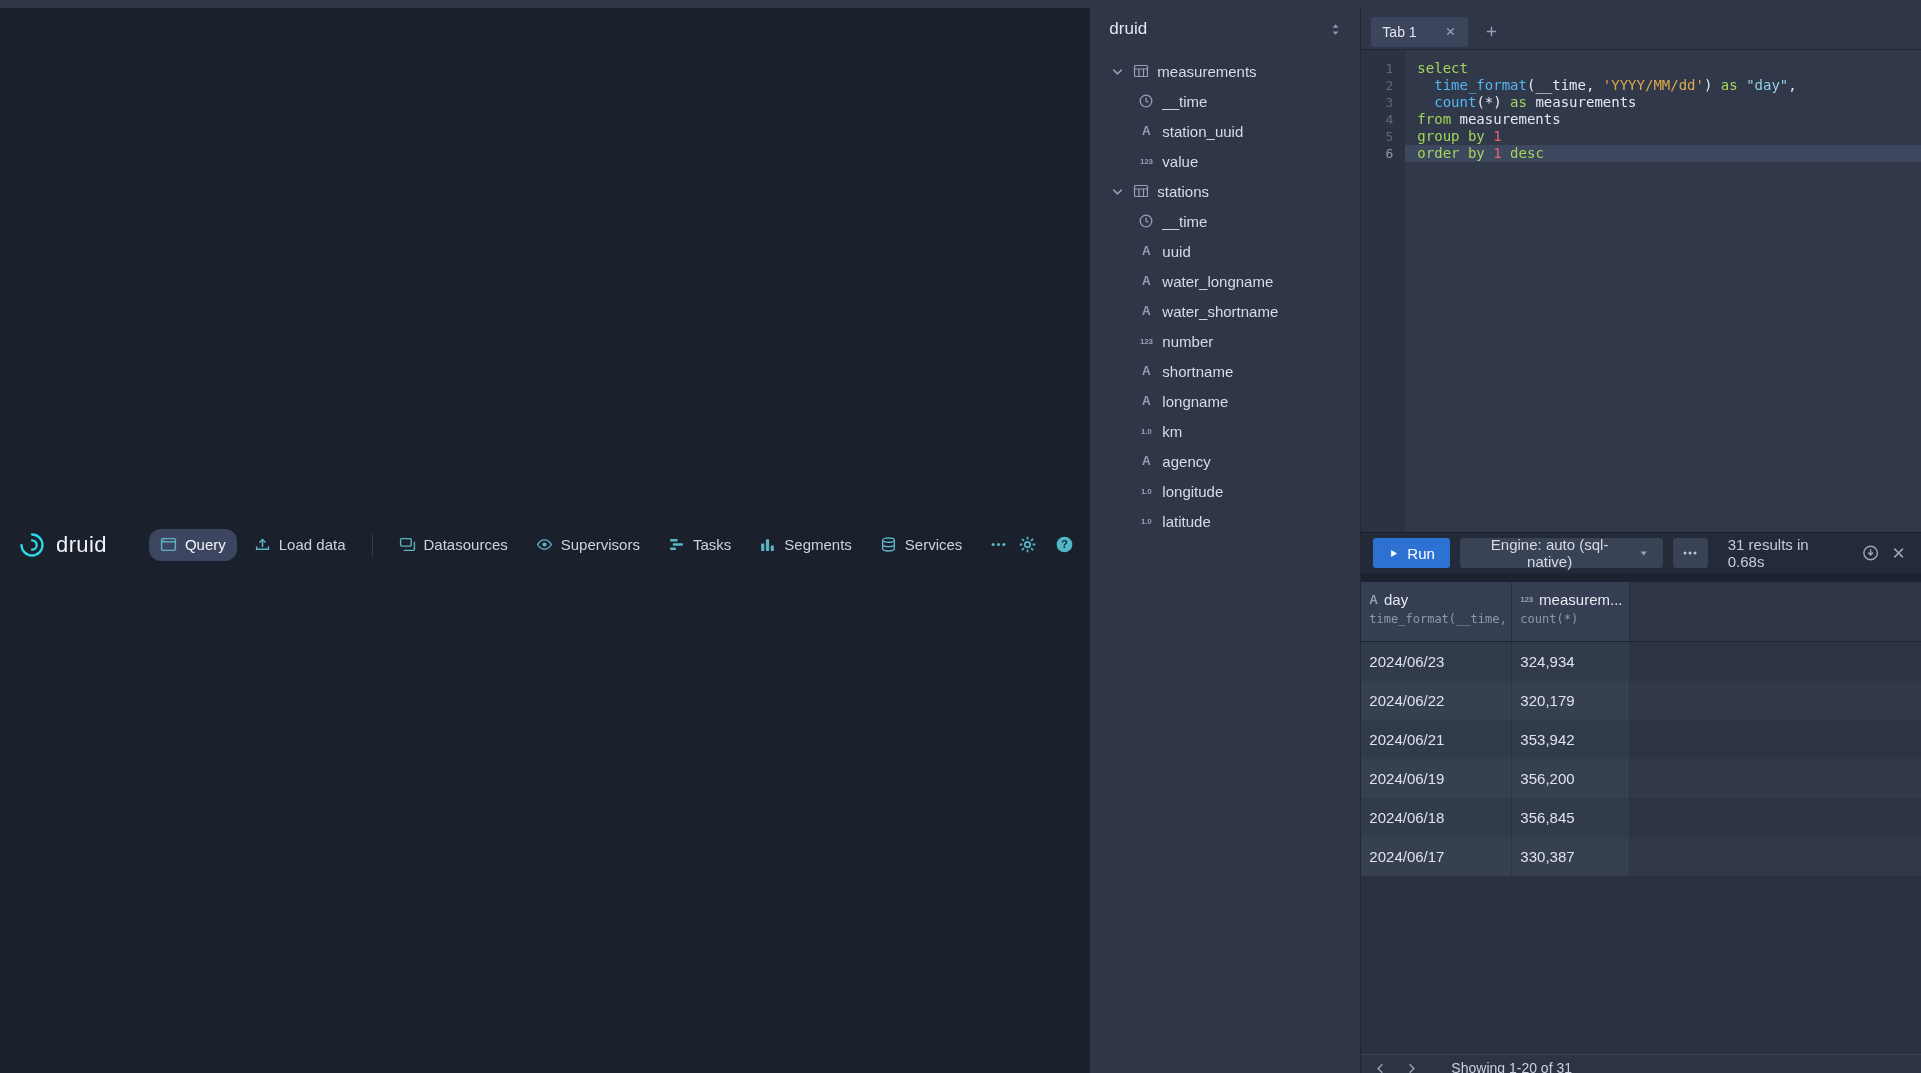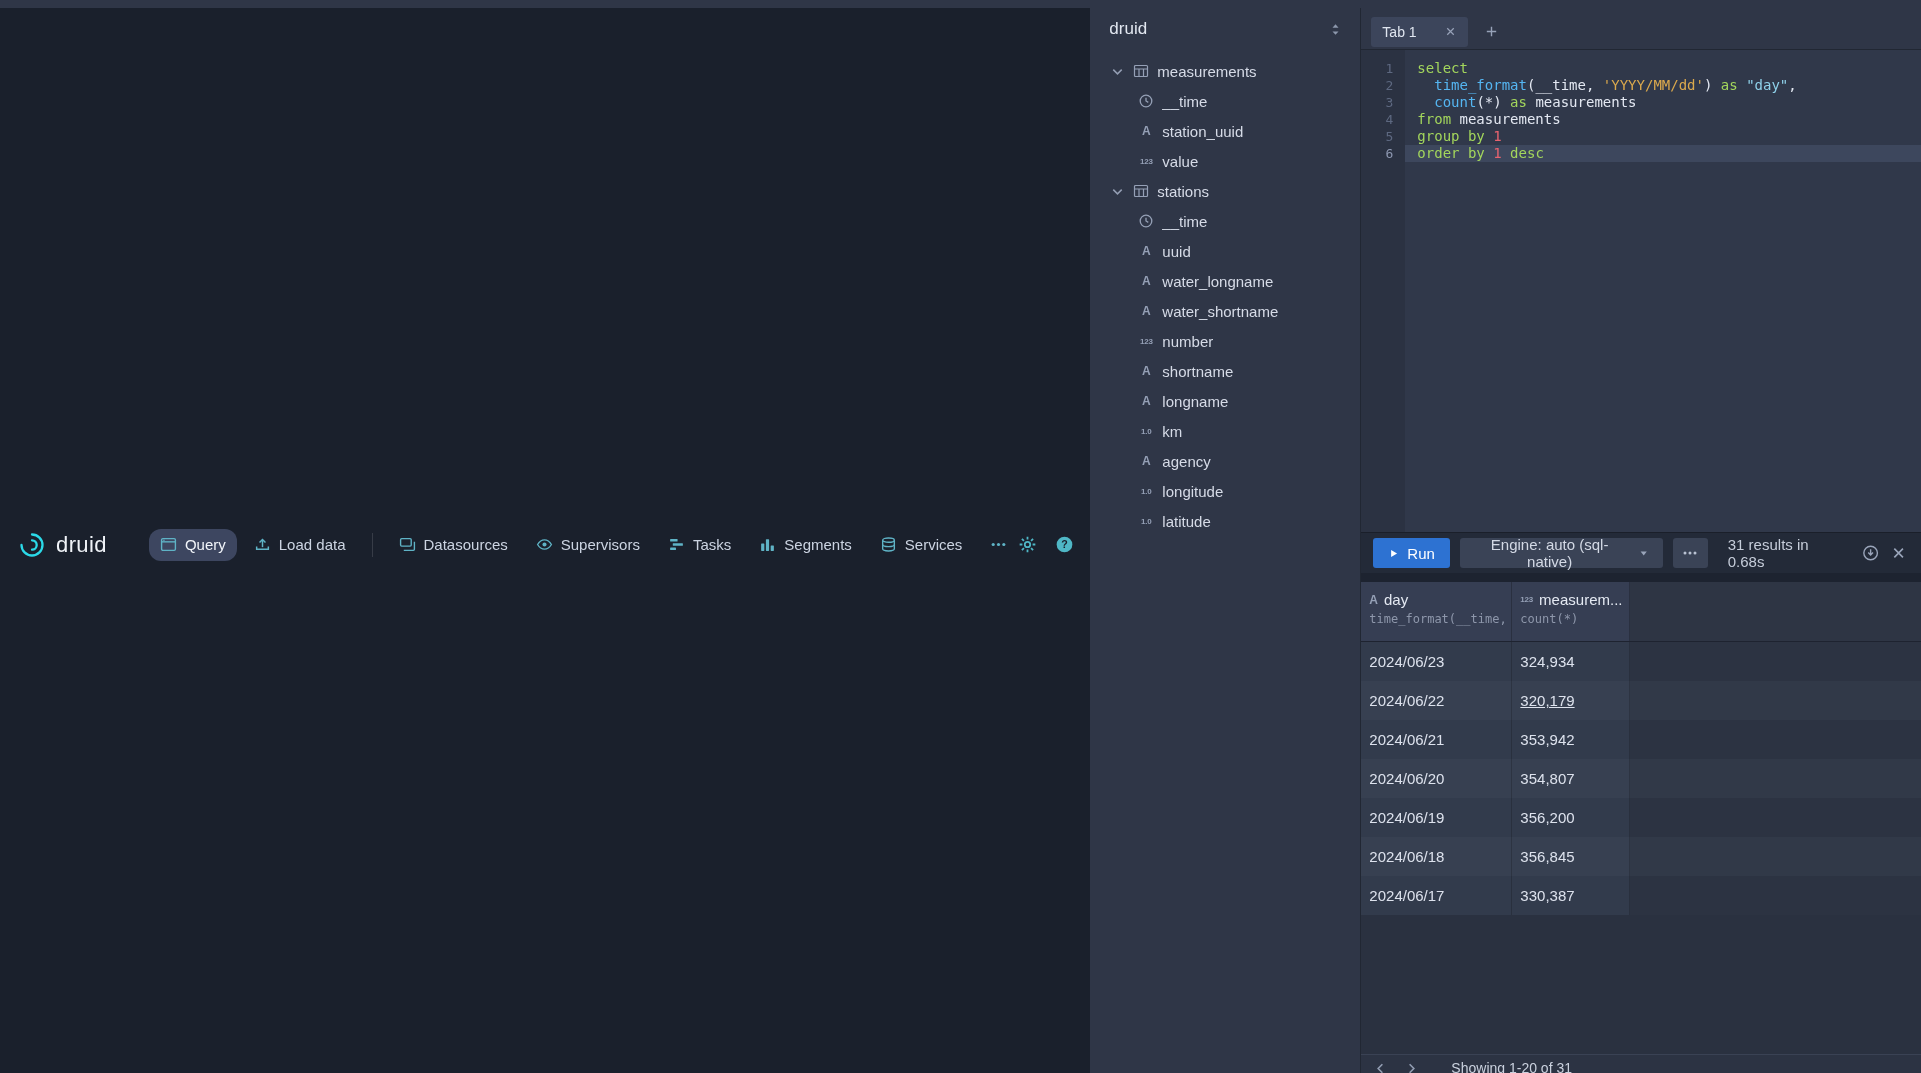--- a/index.html
+++ b/index.html
@@ -478,34 +478,29 @@
             <div class="th-fill"></div>
           </div>
         <div class="tbody" id="tbody">
             <div class="tr">
               <div class="td" style="width: 151px;">2024/06/23</div>
               <div class="td" style="width: 118px;">324,934</div>
               <div class="td-fill"></div>
             </div>
             <div class="tr">
               <div class="td" style="width: 151px;">2024/06/22</div>
-              <div class="td" style="width: 118px; text-decoration: underline;">320,179</div>
+              <div class="td" style="width: 118px;">320,179</div>
               <div class="td-fill"></div>
             </div>
             <div class="tr">
               <div class="td" style="width: 151px;">2024/06/21</div>
               <div class="td" style="width: 118px;">353,942</div>
               <div class="td-fill"></div>
             </div>
             <div class="tr">
-              <div class="td" style="width: 151px;">2024/06/20</div>
-              <div class="td" style="width: 118px;">354,807</div>
-              <div class="td-fill"></div>
-            </div>
-            <div class="tr">
               <div class="td" style="width: 151px;">2024/06/19</div>
               <div class="td" style="width: 118px;">356,200</div>
               <div class="td-fill"></div>
             </div>
             <div class="tr">
               <div class="td" style="width: 151px;">2024/06/18</div>
               <div class="td" style="width: 118px;">356,845</div>
               <div class="td-fill"></div>
             </div>
             <div class="tr">

